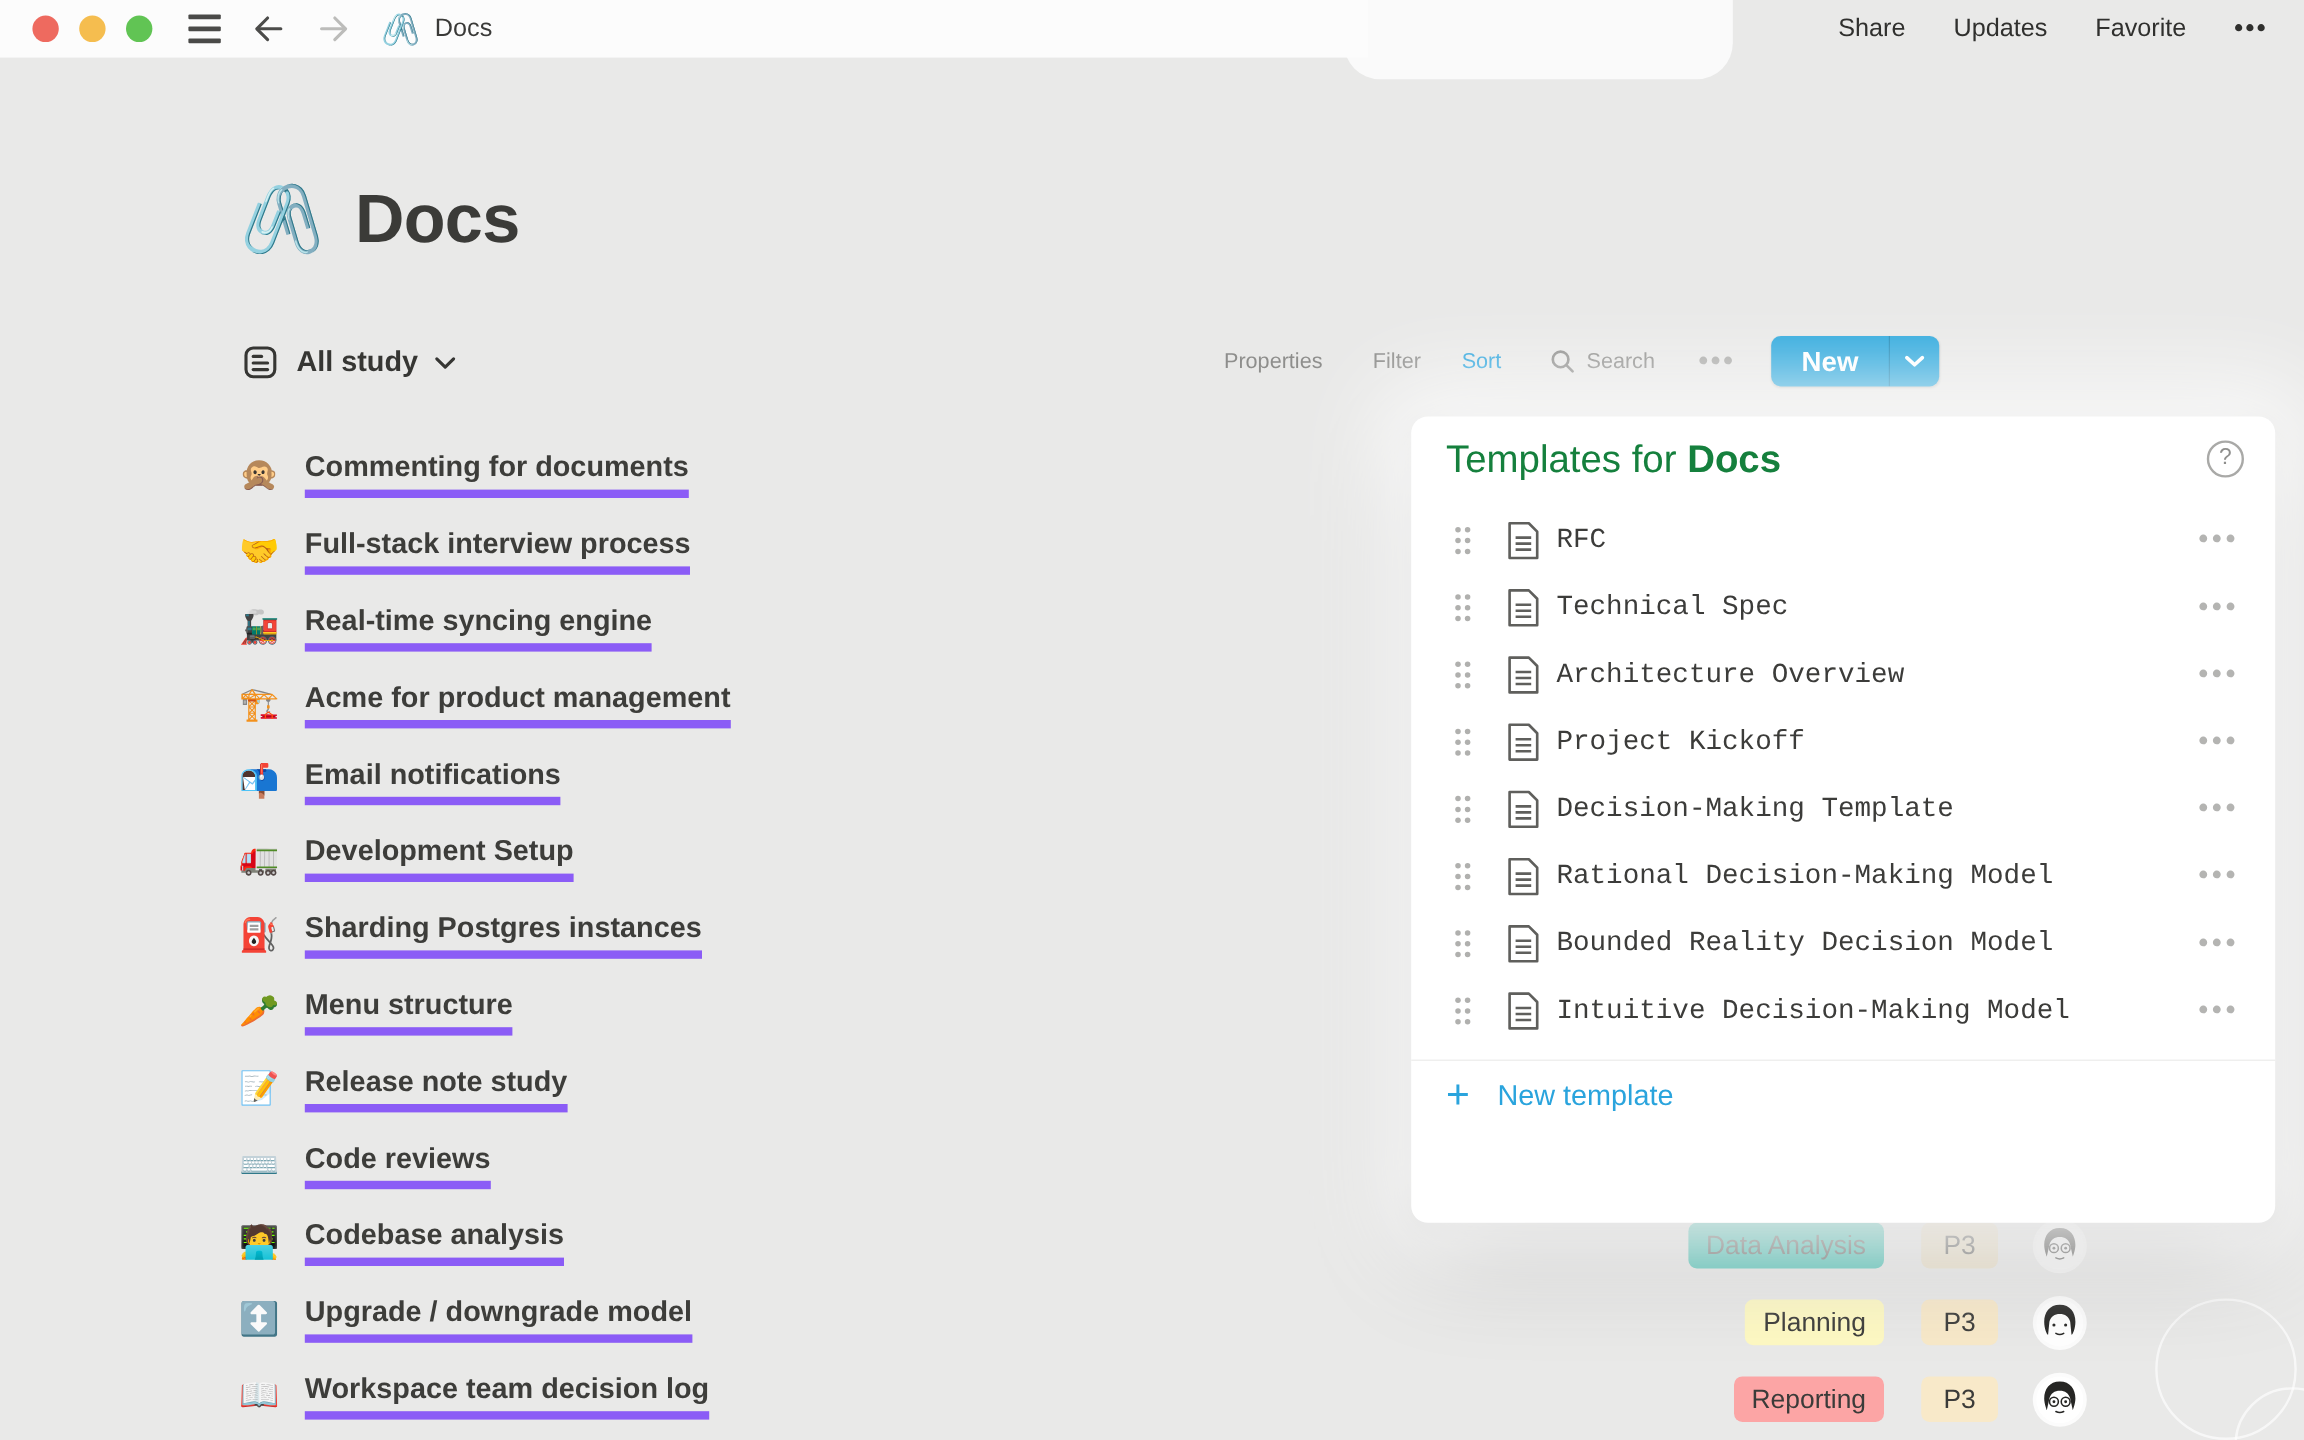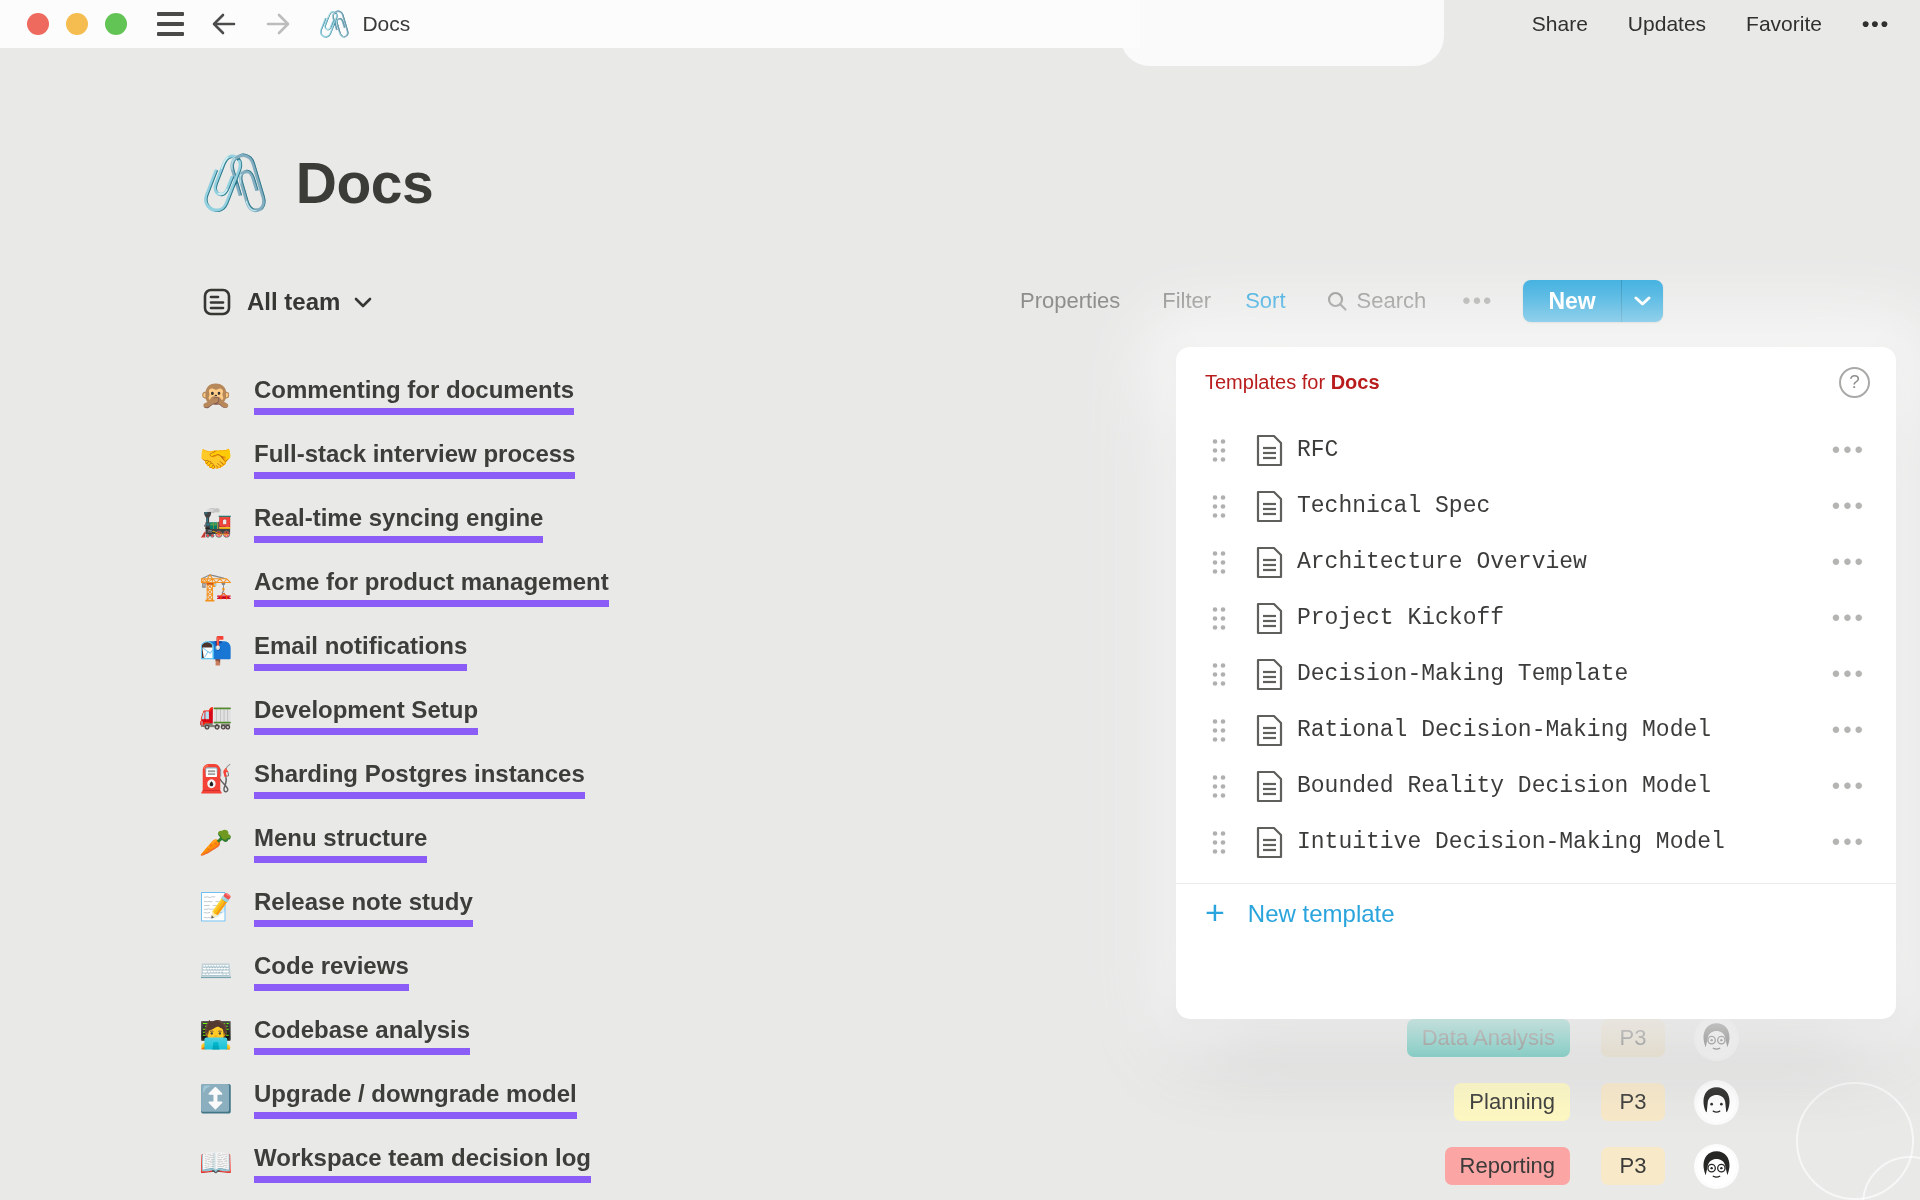--- a/index.html
+++ b/index.html
@@ -38,21 +38,21 @@
 
   
   .page-header { position:absolute; top:150px; left:200px; display:flex; align-items:center; gap:26px; }
   .page-header .emoji { font-size:56px; line-height:1; }
   .page-header h1 { font-size:57px; font-weight:700; color:#3b3b38; letter-spacing:-0.5px; }
 
   
   .view-switcher { position:absolute; top:282px; left:201px; height:40px; display:flex; align-items:center; gap:14px; cursor:pointer; }
   .view-switcher .label { font-size:24px; font-weight:700; color:#363633; }
   .toolbar { position:absolute; top:280px; left:1020px; height:42px; display:flex; align-items:center; }
-  .toolbar .t-item { font-size:22px; color:#8e8e8c; cursor:pointer; }
+  .toolbar .t-item { font-size:18px; color:#8e8e8c; cursor:pointer; }
   .toolbar .t-item.active { color:#2aa4dd; }
   .gap42 { margin-left:42px; } .gap34 { margin-left:34px; }
   .search-group { display:flex; align-items:center; gap:9px; margin-left:40px; cursor:pointer; }
   .t-more { margin-left:36px; font-size:24px; letter-spacing:2px; color:#a9a9a7; cursor:pointer; }
   .new-btn {
     margin-left:30px; height:42px; border-radius:8px; overflow:hidden;
     display:flex; align-items:stretch; background:#2fa9dd; cursor:pointer;
     box-shadow:0 1px 2px rgba(0,0,0,0.12);
   }
   .new-btn .main { padding:0 25px; display:flex; align-items:center; color:#fff; font-size:23px; font-weight:700; }
@@ -80,21 +80,21 @@
   .tag-row.dimmed { opacity:0.72; }
 
   
   .popup {
     position:absolute; left:1176px; top:347px; width:720px; height:672px;
     background:#ffffff; border-radius:14px;
     box-shadow:0 0 70px 30px rgba(255,255,255,0.85), 0 30px 90px -10px rgba(0,0,0,0.28), 0 4px 18px rgba(0,0,0,0.08);
     padding-top:14px;
   }
   .popup-header { height:42px; display:flex; align-items:center; justify-content:space-between; padding:0 26px 0 29px; }
-  .popup-title { font-size:20px; color:#b91c1c; }
+  .popup-title { font-size:32px; color:#15803d; }
   .popup-title b { font-weight:700; }
   .help-icon {
     width:31px; height:31px; border-radius:50%; border:2px solid #a9a9a7;
     display:flex; align-items:center; justify-content:center;
     font-size:19px; color:#8e8e8c; cursor:pointer;
   }
   .tpl-list { margin-top:19px; }
   .tpl-row { height:56px; display:flex; align-items:center; padding:0 30px 0 34px; cursor:pointer; }
   .tpl-row .handle { width:18px; margin-right:28px; cursor:grab; flex:0 0 auto; }
   .tpl-row .ficon { margin-right:14px; flex:0 0 auto; }
@@ -153,21 +153,21 @@
     <h1>Docs</h1>
   </div>
 
   <div class="view-switcher">
     <svg width="32" height="32" viewBox="0 0 32 32" fill="none" stroke="#363633" stroke-width="2.6" stroke-linecap="round">
       <rect x="4" y="4" width="24" height="24" rx="6"></rect>
       <line x1="10" y1="11" x2="17" y2="11"></line>
       <line x1="10" y1="16.5" x2="22" y2="16.5"></line>
       <line x1="10" y1="22" x2="22" y2="22"></line>
     </svg>
-    <span class="label">All team</span>
+    <span class="label">All study</span>
     <svg width="18" height="11" viewBox="0 0 18 11" fill="none" stroke="#363633" stroke-width="2.6" stroke-linecap="round" stroke-linejoin="round">
       <polyline points="2,2 9,9 16,2"></polyline>
     </svg>
   </div>
 
   <div class="toolbar">
     <span class="t-item">Properties</span>
     <span class="t-item gap42">Filter</span>
     <span class="t-item active gap34">Sort</span>
     <span class="search-group">

